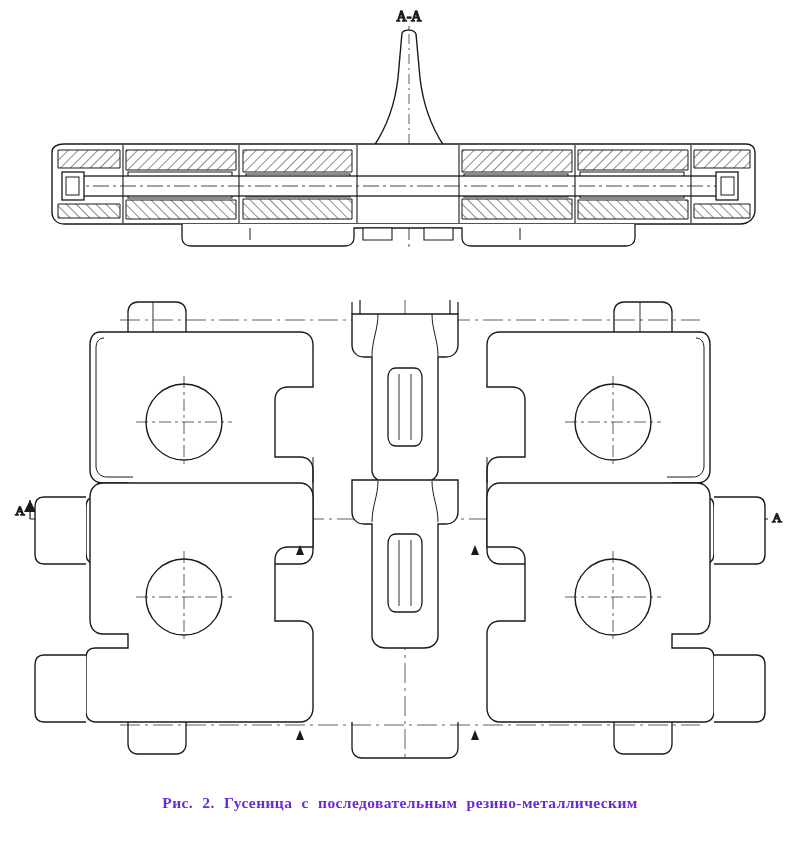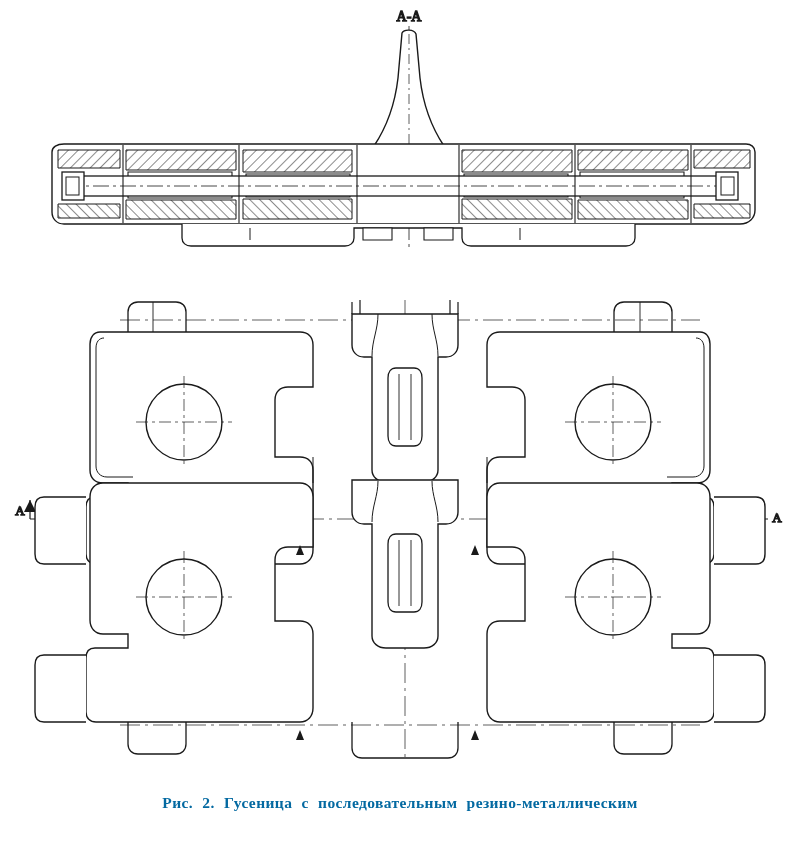--- a/index.html
+++ b/index.html
@@ -32,21 +32,21 @@
     position: absolute;
     left: 0;
     top: 792px;
     width: 800px;
     text-align: center;
     font-family: "Liberation Serif", serif;
     font-size: 15.5px;
     font-weight: bold;
     letter-spacing: 0.4px;
     line-height: 1.45em;
-    color: #0369a1;
+    color: #6d28d9;
   }
   .caption .cap-line {
     display: block;
   }
   .caption .cap-line-1 {
     word-spacing: 5px;
   }
   svg text {
     font-family: "Liberation Serif", serif;
     fill: #111111;

